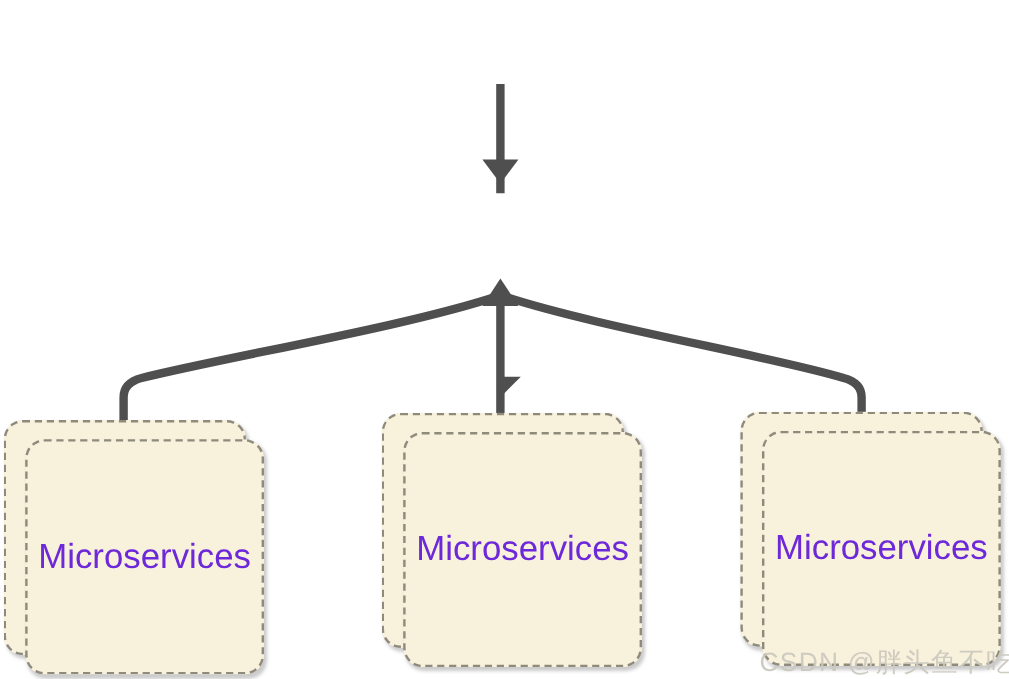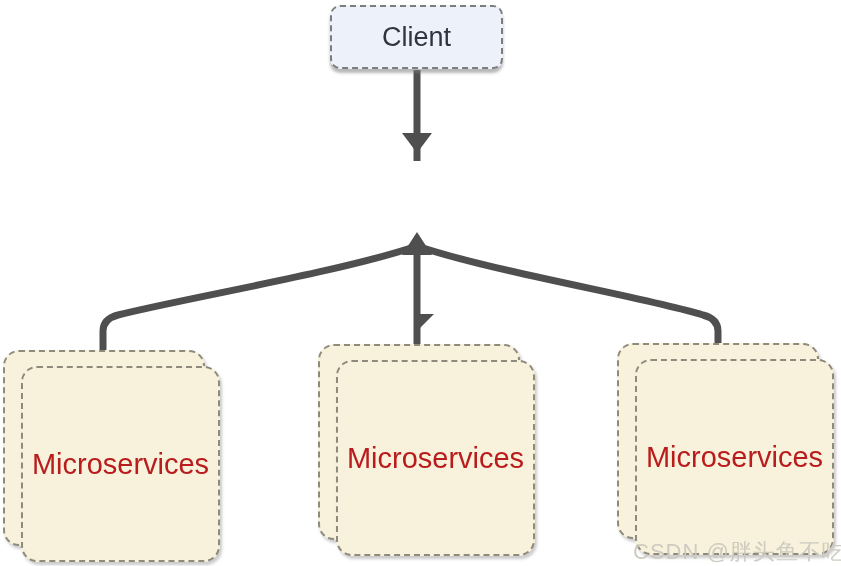--- a/index.html
+++ b/index.html
@@ -27,21 +27,21 @@
   .stack-right{left:617px;top:343px;width:217px;height:213px;}
   .card{
     position:absolute;box-sizing:border-box;
     background:#f8f1dc;border:2px dashed #8e8a7c;border-radius:16px;
     box-shadow:2px 3px 3px rgba(125,125,125,.4);
   }
   .card.back{left:0;top:0;width:202px;height:196px;}
   .card.front{
     left:18px;top:16px;width:199px;height:196px;
     display:flex;align-items:center;justify-content:center;
-    font-size:29px;color:#b91c1c;
+    font-size:29px;color:#6d28d9;
   }
   .watermark{
     position:absolute;left:633px;top:537px;
     font-size:22px;color:#ccc9bf;letter-spacing:1px;white-space:nowrap;
     opacity:.95;
   }
 </style>
 </head>
 <body>
 
@@ -54,23 +54,20 @@
       <path d="M417 246 L417 350"></path>
       <path d="M417 246 C 494 272, 644 297, 703 315 Q 718 319 718 331 L 718 348"></path>
     </g>
     <g fill="#4f4f4f" stroke="none">
       <polygon points="402,133 432,133 417,153"></polygon>
       <polygon points="417,232 402,255 432,255"></polygon>
       <polygon points="416,314 434,314 416,332"></polygon>
     </g>
   </svg>
 
-  <div class="node client">
-    <span>Client</span>
-  </div>
 
 
   <div class="stack stack-left">
     <div class="card back"></div>
     <div class="card front">
       <span>Microservices</span>
     </div>
   </div>
 
   <div class="stack stack-middle">

